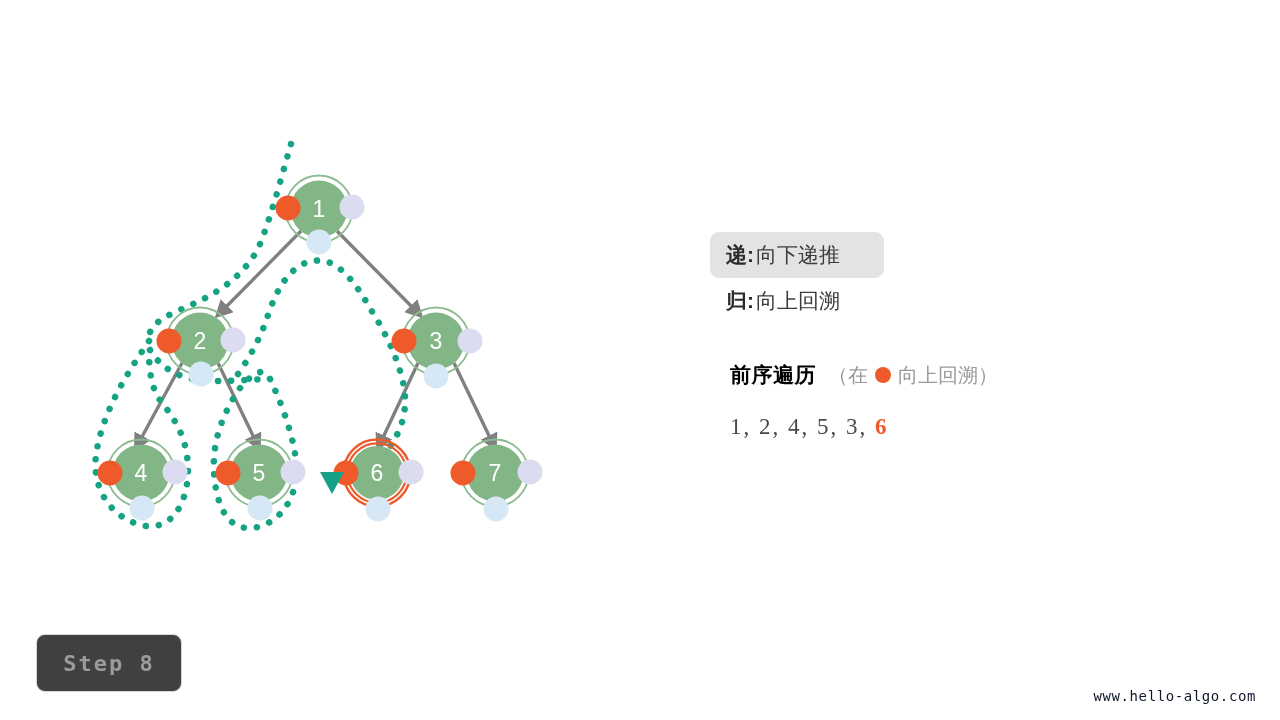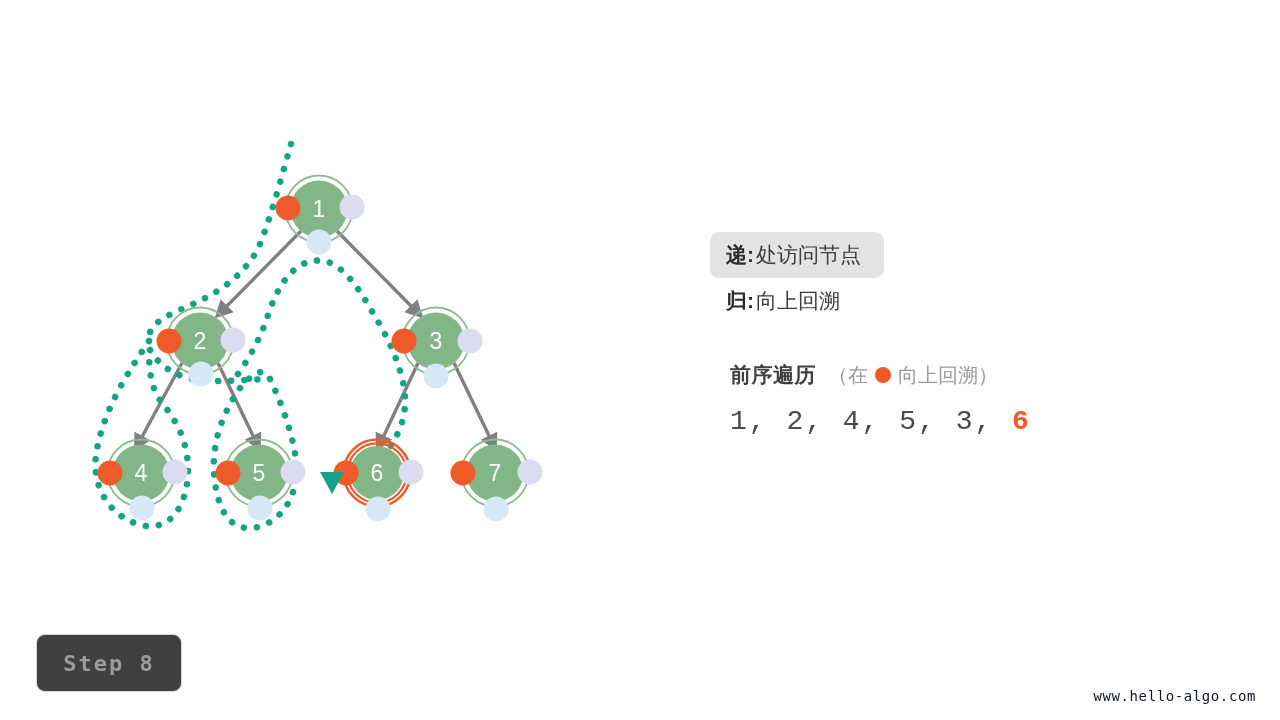--- a/index.html
+++ b/index.html
@@ -67,44 +67,44 @@
   }
   .order-title-row {
     display: flex;
     align-items: center;
     font-size: 21px;
     white-space: nowrap;
     height: 34px;
   }
   .order-title {
     font-weight: bold;
-    color: #404040;
+    color: #000000;
     letter-spacing: 0.5px;
   }
   .order-note {
     color: #9a9a9a;
     margin-left: 12px;
     display: flex;
     align-items: center;
     font-size: 20px;
   }
   .order-note .dot-inline {
     display: inline-block;
     width: 16px;
     height: 16px;
     border-radius: 50%;
     background: #ee5a2a;
     margin: 0 7px;
     vertical-align: middle;
   }
 
   .order-seq {
-    margin-top: 14px;
-    font-family: Liberation Mono, monospace;
-    font-size: 28px;
+    margin-top: 22px;
+    font-family: Liberation Serif, serif;
+    font-size: 23px;
     color: #4a4a4a;
     letter-spacing: 2px;
     white-space: nowrap;
   }
   .order-seq .cur {
     color: #ee5a2a;
     font-weight: bold;
   }
 
   
@@ -258,21 +258,21 @@
       <text class="node-label" x="495" y="481" text-anchor="middle">7</text>
     </g>
   </g>
 
   <polygon points="320,472 344,472 332,494" fill="#16a085"></polygon>
 </svg>
 
 <div class="legend">
   <div class="legend-row boxed">
     <span class="lg-key">递:</span>
-    <span class="lg-val">处访问节点</span>
+    <span class="lg-val">向下递推</span>
   </div>
   <div class="legend-row plain">
     <span class="lg-key">归:</span>
     <span class="lg-val">向上回溯</span>
   </div>
 </div>
 
 <div class="order-block">
   <div class="order-title-row">
     <span class="order-title">前序遍历</span>

